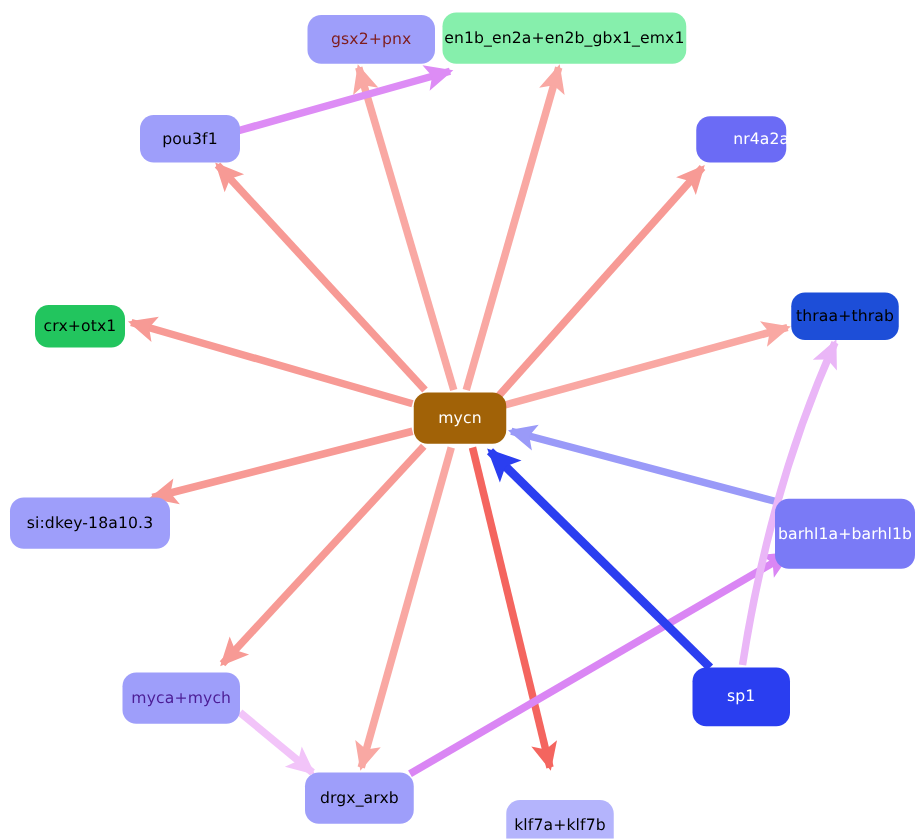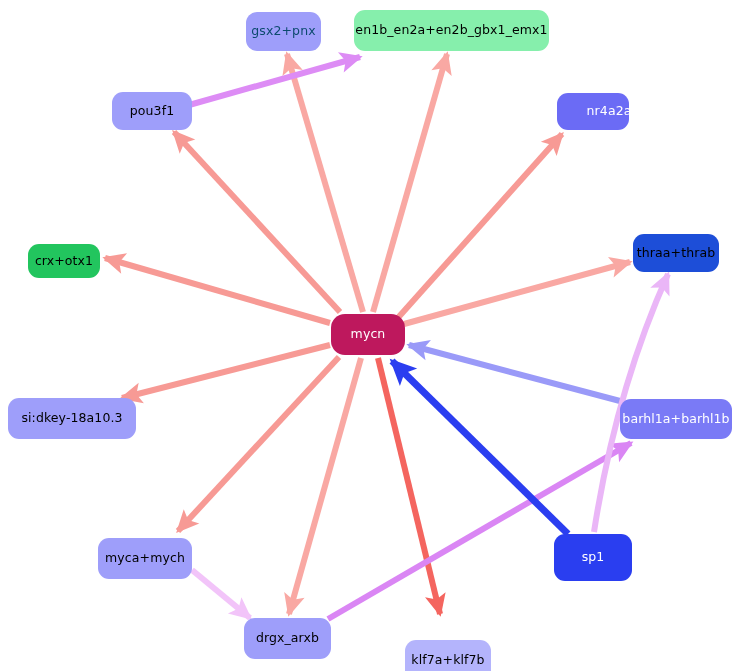--- a/index.html
+++ b/index.html
@@ -107,28 +107,28 @@
       <path d="M 378 358 L 440 614" stroke="#f4655f" stroke-width="6" fill="none" stroke-linecap="butt" marker-end="url(#ah9)"></path>
       <path d="M 182 107 L 360 57" stroke="#dd8cf5" stroke-width="6" fill="none" stroke-linecap="butt" marker-end="url(#ah10)"></path>
       <path d="M 192 570 L 250 618" stroke="#f2c4f9" stroke-width="6" fill="none" stroke-linecap="butt" marker-end="url(#ah11)"></path>
       <path d="M 328 619 L 631 443" stroke="#da86f4" stroke-width="6" fill="none" stroke-linecap="butt" marker-end="url(#ah12)"></path>
       <path d="M 620 401 L 409 345" stroke="#9a9af8" stroke-width="6" fill="none" stroke-linecap="butt" marker-end="url(#ah13)"></path>
       <path d="M 568 534 L 392 361" stroke="#2b3ef0" stroke-width="7" fill="none" stroke-linecap="butt" marker-end="url(#ah14)"></path>
       <path d="M 594 532 Q 616 390 668 274" stroke="#eab6f7" stroke-width="6" fill="none" stroke-linecap="butt" marker-end="url(#ah15)"></path>
     </svg>
 
   <div id="node-layer">
-      <div class="node" style="left: 246px; top: 12px; width: 75px; height: 39px; background: rgb(158, 158, 250); color: #0c4a6e;">gsx2+pnx</div>
+      <div class="node" style="left: 246px; top: 12px; width: 102px; height: 39px; background: rgb(158, 158, 250); color: #7f1d1d;">gsx2+pnx</div>
       <div class="node" style="left: 354px; top: 10px; width: 195px; height: 41px; background: #86efac; color: rgb(0, 0, 0);">en1b_en2a+en2b_gbx1_emx1</div>
       <div class="node" style="left: 112px; top: 92px; width: 80px; height: 38px; background: rgb(158, 158, 250); color: rgb(0, 0, 0);">pou3f1</div>
       <div class="node" style="left: 557px; top: 93px; width: 72px; height: 37px; background: rgb(107, 107, 245); color: rgb(255, 255, 255); padding-left: 32px;">nr4a2a</div>
       <div class="node" style="left: 28px; top: 244px; width: 72px; height: 34px; background: #22c55e; color: rgb(0, 0, 0);">crx+otx1</div>
       <div class="node" style="left: 633px; top: 234px; width: 86px; height: 38px; background: #1d4ed8; color: rgb(0, 0, 0);">thraa+thrab</div>
-      <div class="node" style="left: 331px; top: 314px; width: 74px; height: 41px; background: #be185d; color: rgb(255, 255, 255); border-radius: 14px;">mycn</div>
+      <div class="node" style="left: 331px; top: 314px; width: 74px; height: 41px; background: #a16207; color: rgb(255, 255, 255);">mycn</div>
       <div class="node" style="left: 8px; top: 398px; width: 128px; height: 41px; background: rgb(158, 158, 250); color: rgb(0, 0, 0);">si:dkey-18a10.3</div>
-      <div class="node" style="left: 620px; top: 399px; width: 112px; height: 40px; background: rgb(122, 122, 246); color: rgb(255, 255, 255);">barhl1a+barhl1b</div>
-      <div class="node" style="left: 98px; top: 538px; width: 94px; height: 41px; background: rgb(158, 158, 250); color: #000000;">myca+mych</div>
+      <div class="node" style="left: 620px; top: 399px; width: 112px; height: 56px; background: rgb(122, 122, 246); color: rgb(255, 255, 255);">barhl1a+barhl1b</div>
+      <div class="node" style="left: 98px; top: 538px; width: 94px; height: 41px; background: rgb(158, 158, 250); color: #4c1d95;">myca+mych</div>
       <div class="node" style="left: 554px; top: 534px; width: 78px; height: 47px; background: rgb(42, 62, 240); color: rgb(255, 255, 255);">sp1</div>
       <div class="node" style="left: 244px; top: 618px; width: 87px; height: 41px; background: rgb(158, 158, 250); color: rgb(0, 0, 0);">drgx_arxb</div>
       <div class="node" style="left: 405px; top: 618px; width: 86px; height: 41px; background: rgb(180, 180, 252); color: rgb(0, 0, 0); margin-top: 22px;">klf7a+klf7b</div>
     </div>
 
 </div>
 
 </body></html>

